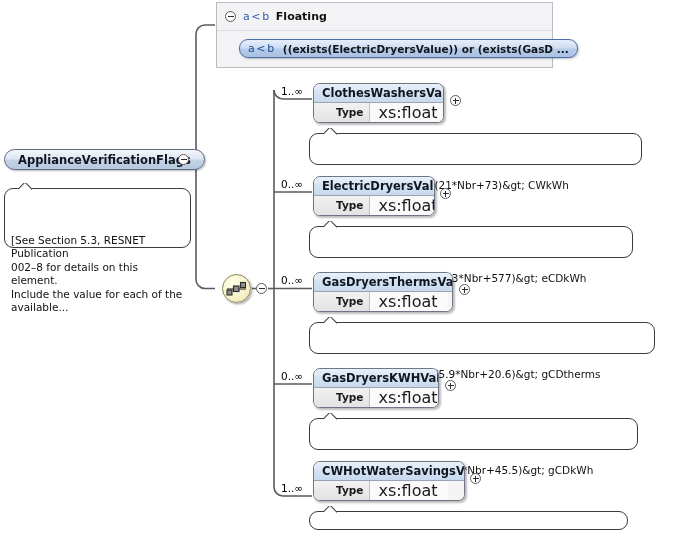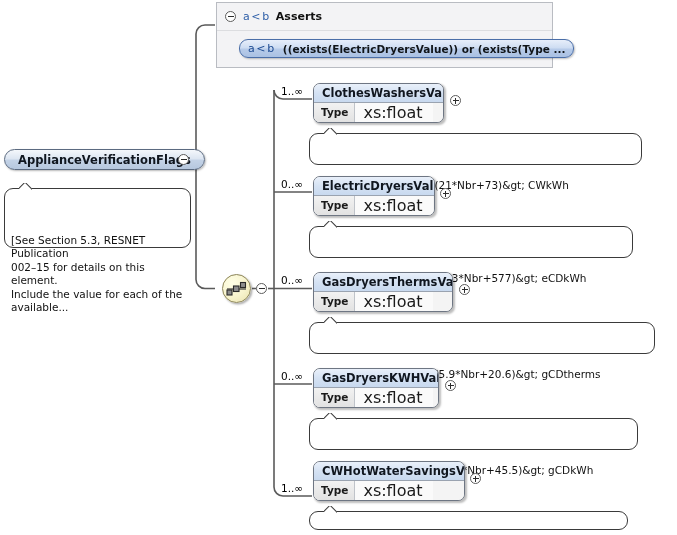--- a/index.html
+++ b/index.html
@@ -170,21 +170,21 @@
     background: linear-gradient(to bottom, #e9f0fa 0%, #d5e2f3 50%, #c8d9ef 100%);
     border-bottom: 1px solid #9aa3b0;
   }
   .elem-typerow {
     height: 19px;
     display: flex;
     align-items: stretch;
     background: #f4f4f4;
   }
   .elem-typelabel {
-    padding: 0 6px 0 7px;
+    padding: 0 6px 0 22px;
     line-height: 19px;
     font-weight: bold;
     font-size: 10.5px;
     color: #1a1a1a;
     background: linear-gradient(to bottom, #f2f2f2 0%, #e2e2e2 100%);
     border-right: 1px solid #bfc3c9;
     white-space: nowrap;
   }
   .elem-typevalue {
     padding: 0 10px 0 8px;
@@ -270,38 +270,38 @@
       <path d="M 274 192 L 312 192"></path>
       <path d="M 274 288.5 L 312 288.5"></path>
       <path d="M 274 384 L 312 384"></path>
     </g>
   </svg>
 
   <div class="asserts-panel">
     <div class="asserts-header">
       <span class="toggle-icon" style="position:relative; top:0; left:0; flex:0 0 auto;"></span>
       <span class="ab-tag">a &lt; b</span>
-      <span class="hdr-label">Asserts</span>
+      <span class="hdr-label">Floating</span>
     </div>
     <div class="assert-row">
       <span class="ab-tag">a &lt; b</span>
-      <span>((exists(ElectricDryersValue)) or (exists(Type ...</span>
+      <span>((exists(ElectricDryersValue)) or (exists(GasD ...</span>
     </div>
   </div>
 
   <div class="root-elem">
     <span>ApplianceVerificationFlags</span>
   </div>
   <span class="toggle-icon" style="left:178px; top:154px;"></span>
 
   <div class="annot" style="left:4px; top:188px; width:187px; height:60px;">
     <span class="notch"></span>
     <span class="notch-cover"></span>
     <span>[See Section 5.3, RESNET Publication
-002–15 for details on this element.
+002–8 for details on this element.
 Include the value for each of the
 available...</span>
   </div>
 
   <div class="seq-node">
     <svg width="27" height="27" viewBox="0 0 27 27">
       <g stroke="#2a2a2a" stroke-width="1.1" fill="#8d8d8d">
         <line x1="4" y1="14" x2="23" y2="14"></line>
         <rect x="4" y="15" width="5" height="5"></rect>
         <rect x="10.5" y="11" width="5.5" height="5.5"></rect>

